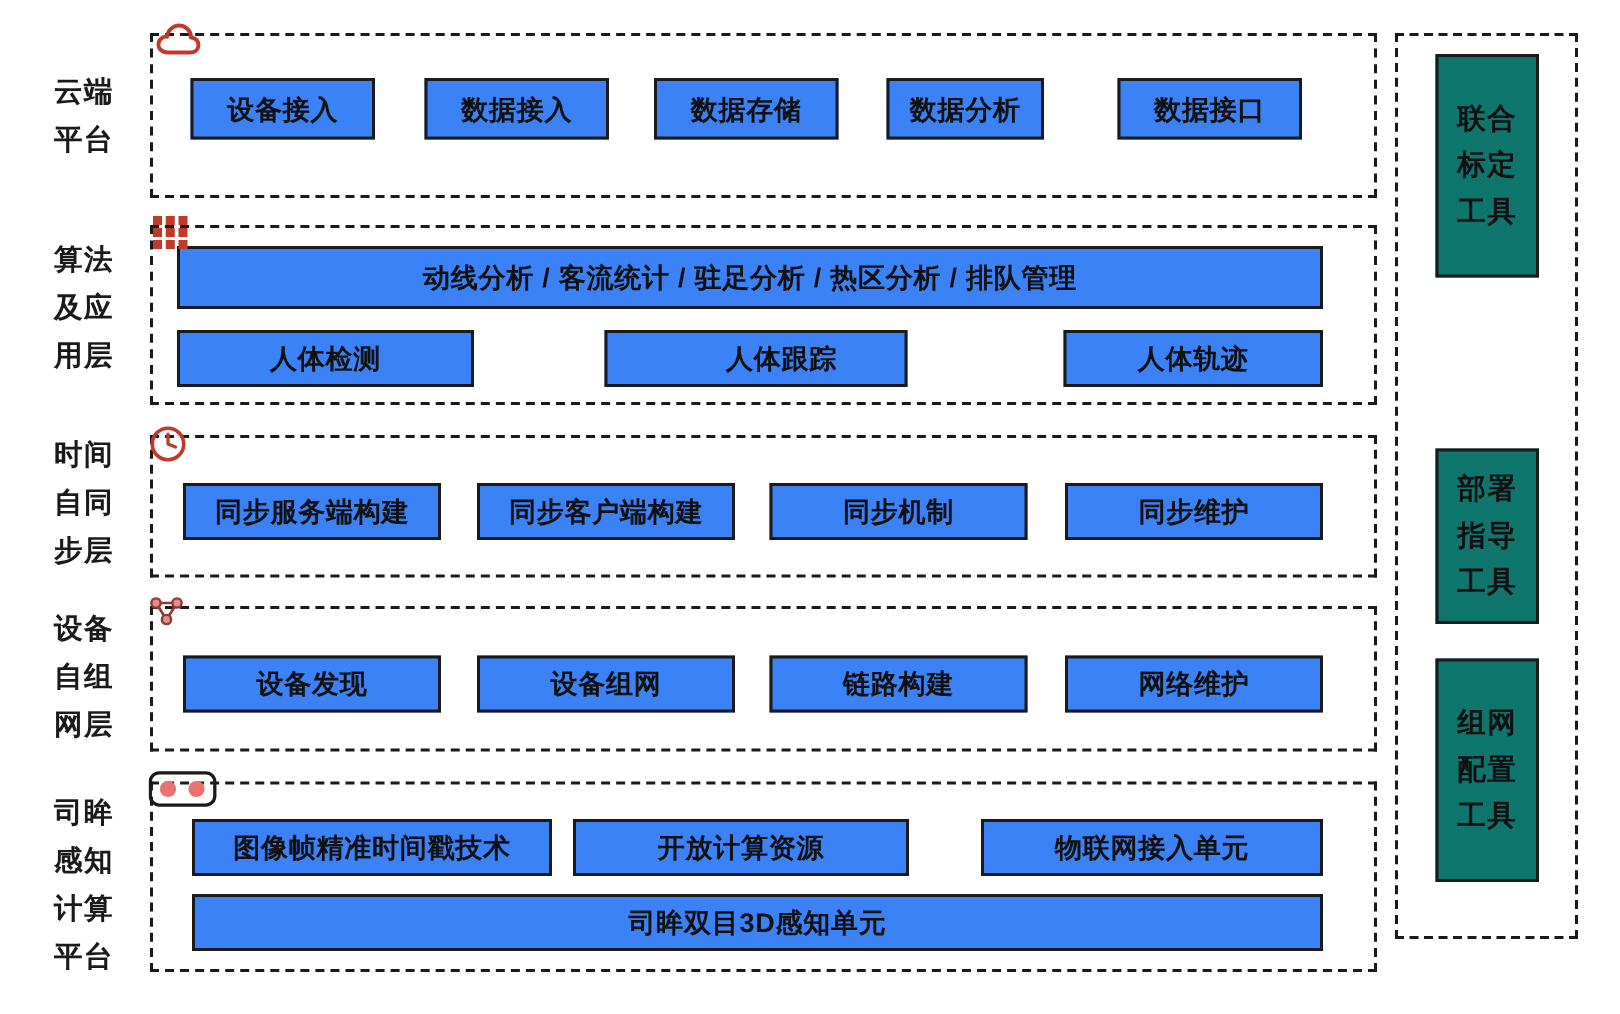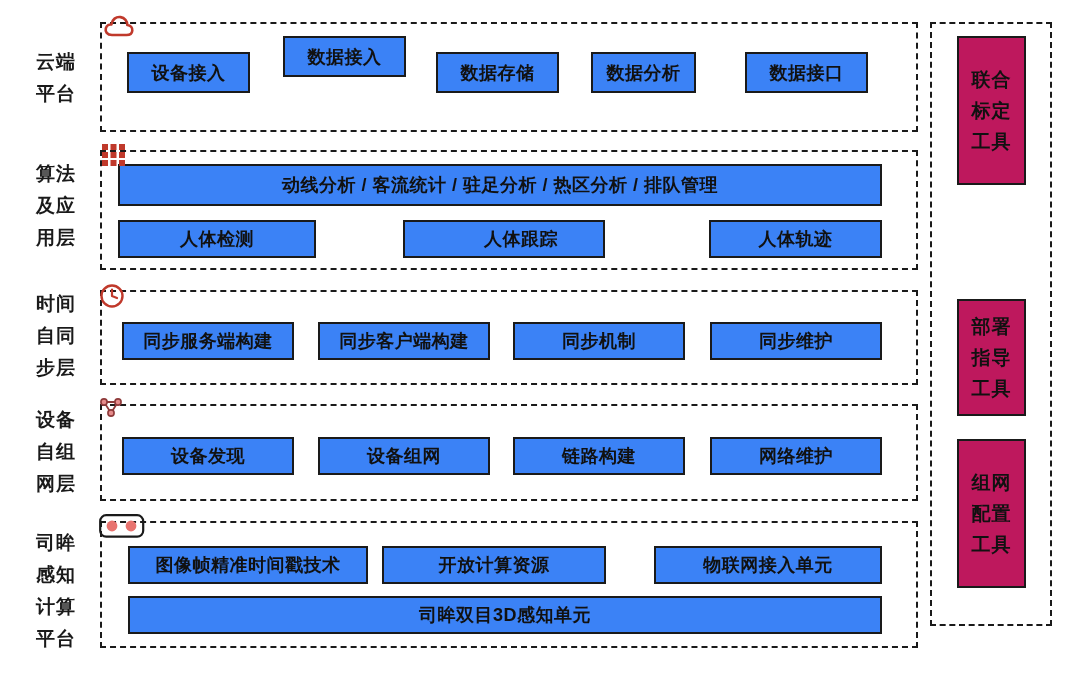--- a/index.html
+++ b/index.html
@@ -72,21 +72,21 @@
   
   #tools-panel {
     position: absolute;
     border: 2px dashed #1a1a1a;
     box-sizing: border-box;
   }
   .tool-box {
     position: absolute;
     box-sizing: border-box;
     border: 2px solid #1a1a1a;
-    background: #be185d;
+    background: #0f766e;
     display: flex;
     flex-direction: column;
     align-items: center;
     justify-content: center;
     font-size: 19px;
     font-weight: 700;
     line-height: 31px;
     letter-spacing: 1px;
     color: #111111;
     white-space: pre-line;
@@ -124,21 +124,21 @@
 
   <div class="layer-box" style="left:100px; top:22px; width:818px; height:110px;"></div>
   <span class="corner-icon" style="left:103px; top:13px;">
     <svg width="32" height="26" viewBox="0 0 32 26">
       <path d="M9 22 C4 22 2 18.5 2.8 15.4 C3.6 12.3 6.5 11.2 8.4 11.5
                C9 6.4 13.2 3.4 17.6 4.1 C21.6 4.7 24.4 8.2 24.3 12
                C27.6 12.2 29.6 14.6 29.3 17.6 C29 20.6 26.5 22 23.6 22 Z" fill="none" stroke="#c0392b" stroke-width="2.6" stroke-linejoin="round"></path>
     </svg>
   </span>
   <div class="node" style="left:127px; top:52px; width:123px; height:41px;">设备接入</div>
-  <div class="node" style="left:283px; top:36px; width:123px; height:41px;">数据接入</div>
+  <div class="node" style="left:283px; top:52px; width:123px; height:41px;">数据接入</div>
   <div class="node" style="left:436px; top:52px; width:123px; height:41px;">数据存储</div>
   <div class="node" style="left:591px; top:52px; width:105px; height:41px;">数据分析</div>
   <div class="node" style="left:745px; top:52px; width:123px; height:41px;">数据接口</div>
 
   <div class="layer-box" style="left:100px; top:150px; width:818px; height:120px;"></div>
   <span class="corner-icon" style="left:101px; top:143px;">
     <svg width="28" height="26" viewBox="0 0 28 26">
       <g fill="#c0392b">
         <rect x="1" y="1" width="6" height="6"></rect>
         <rect x="9.5" y="1" width="6" height="6"></rect>

